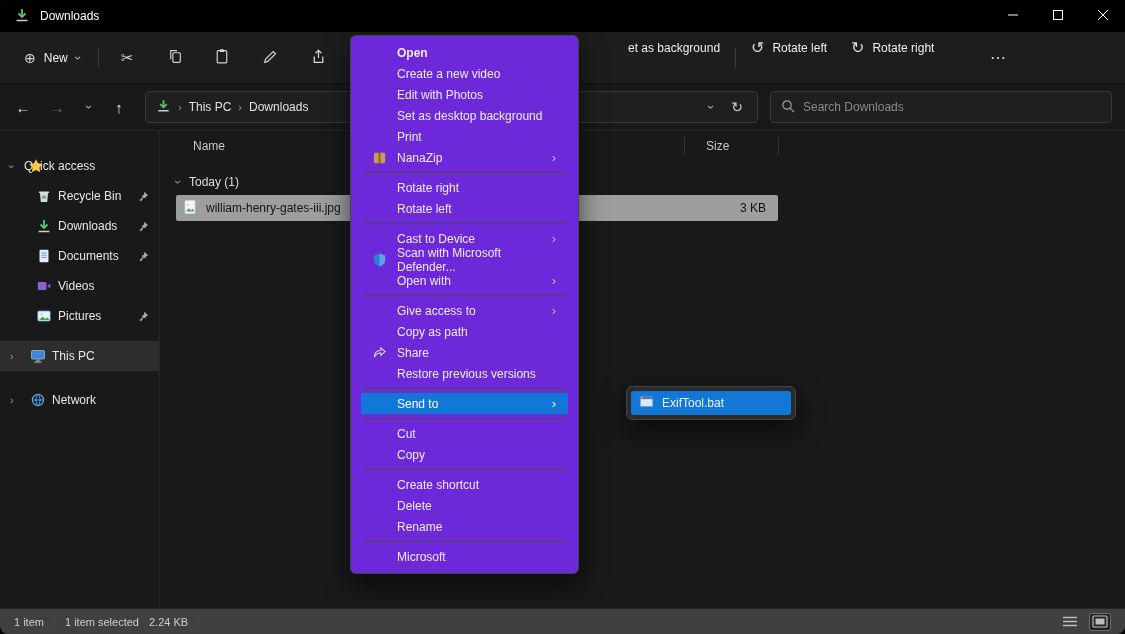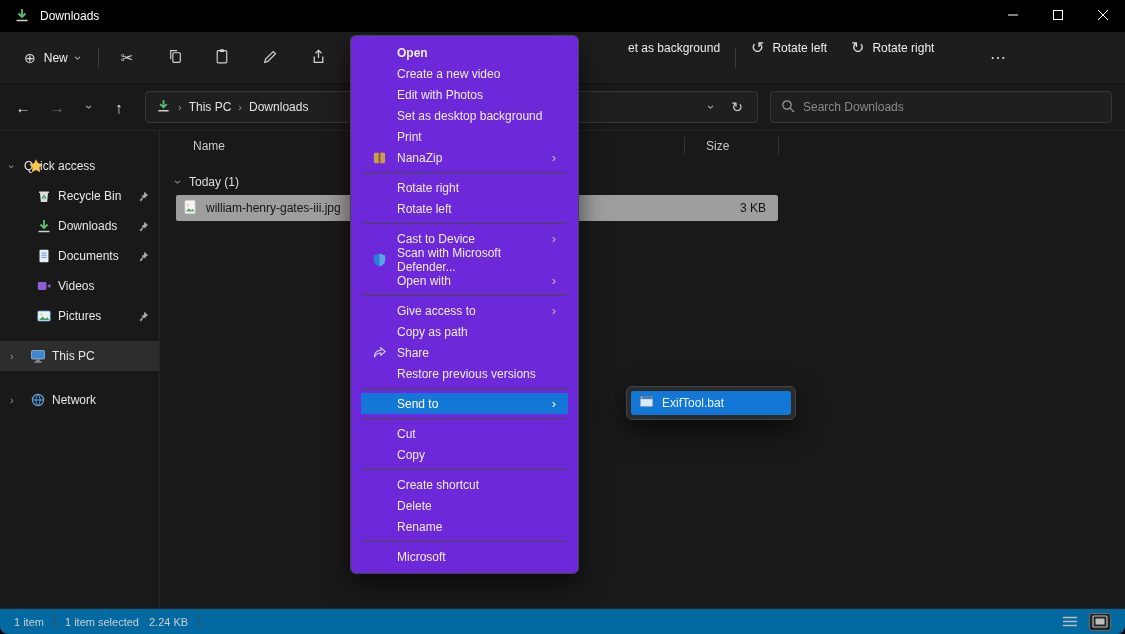--- a/index.html
+++ b/index.html
@@ -58,21 +58,21 @@
   .col-headers{position:relative;height:30px}
   .col-name{position:absolute;left:32px;top:8px;color:#c9c9c9}
   .col-size{position:absolute;left:545px;top:8px;color:#c9c9c9}
   .col-sep{position:absolute;top:6px;width:1px;height:18px;background:#333}
   .group-row{margin:14px 8px 6px 15px;display:flex;align-items:center;gap:9px;color:#dedede}
   .file-row{margin-left:15px;width:602px;height:26px;background:#9e9e9e;display:flex;align-items:center;padding:0 12px 0 6px;color:#141414;border-radius:2px}
   .file-name{margin-left:8px}
   .file-size{margin-left:auto}
 
   
-  .statusbar{position:absolute;left:0;right:0;bottom:0;height:26px;display:flex;align-items:center;padding:0 14px;color:#cfcfcf;font-size:11px;background:#0369a1;border-top:1px solid #262626}
+  .statusbar{position:absolute;left:0;right:0;bottom:0;height:26px;display:flex;align-items:center;padding:0 14px;color:#cfcfcf;font-size:11px;background:#404040;border-top:1px solid #262626}
   .sb-sep{width:1px;height:12px;background:#4a4a4a;margin:0 10px}
   .sb-views{margin-left:auto;display:flex;align-items:center;gap:8px}
   .sb-view{width:22px;height:18px;display:flex;align-items:center;justify-content:center;border-radius:2px}
   .sb-view.active{border:1px solid #6a6a6a;background:#242424}
 
   
   .ctx{position:absolute;left:350px;top:35px;width:229px;background:#6d28d9;border:1px solid #454545;border-radius:6px;padding:6px 10px;box-shadow:0 10px 26px rgba(0,0,0,.6);z-index:40}
   .ctx-item{position:relative;height:21px;display:flex;align-items:center;padding:0 12px 0 36px;color:#ededed}
   .ctx-item.bold{font-weight:bold}
   .ctx-icon{position:absolute;left:11px;top:50%;transform:translateY(-50%);display:flex}

